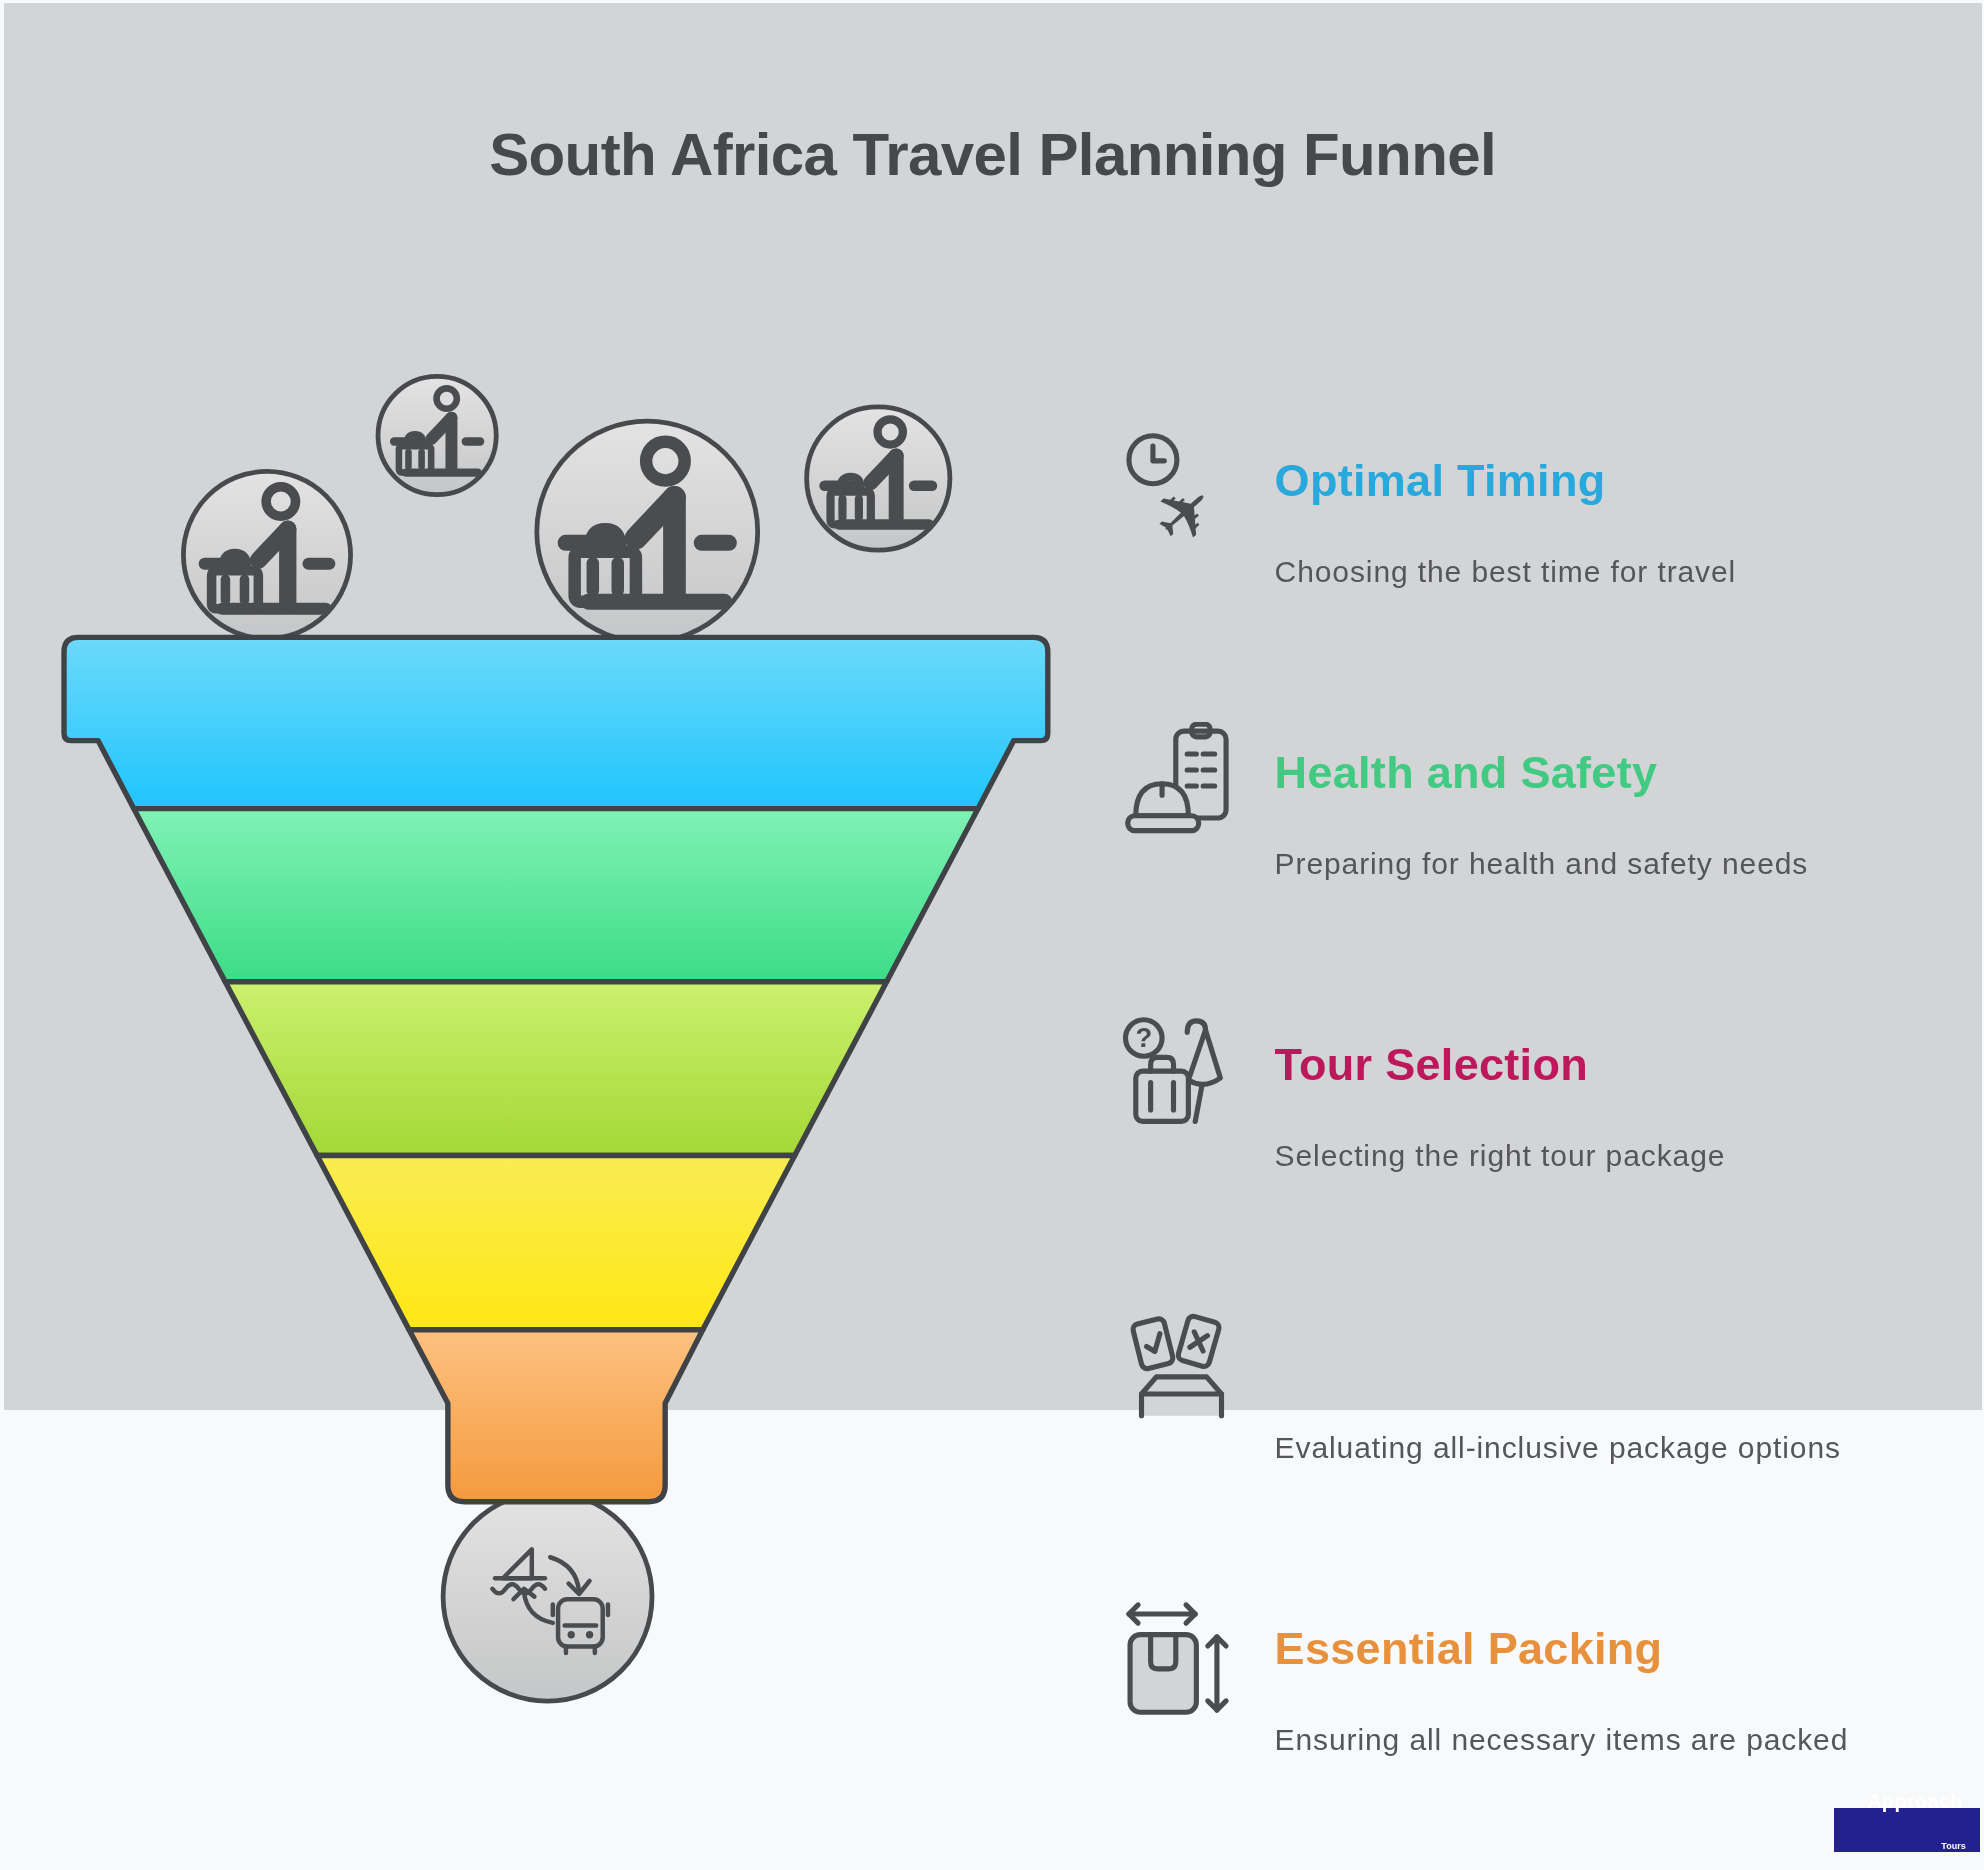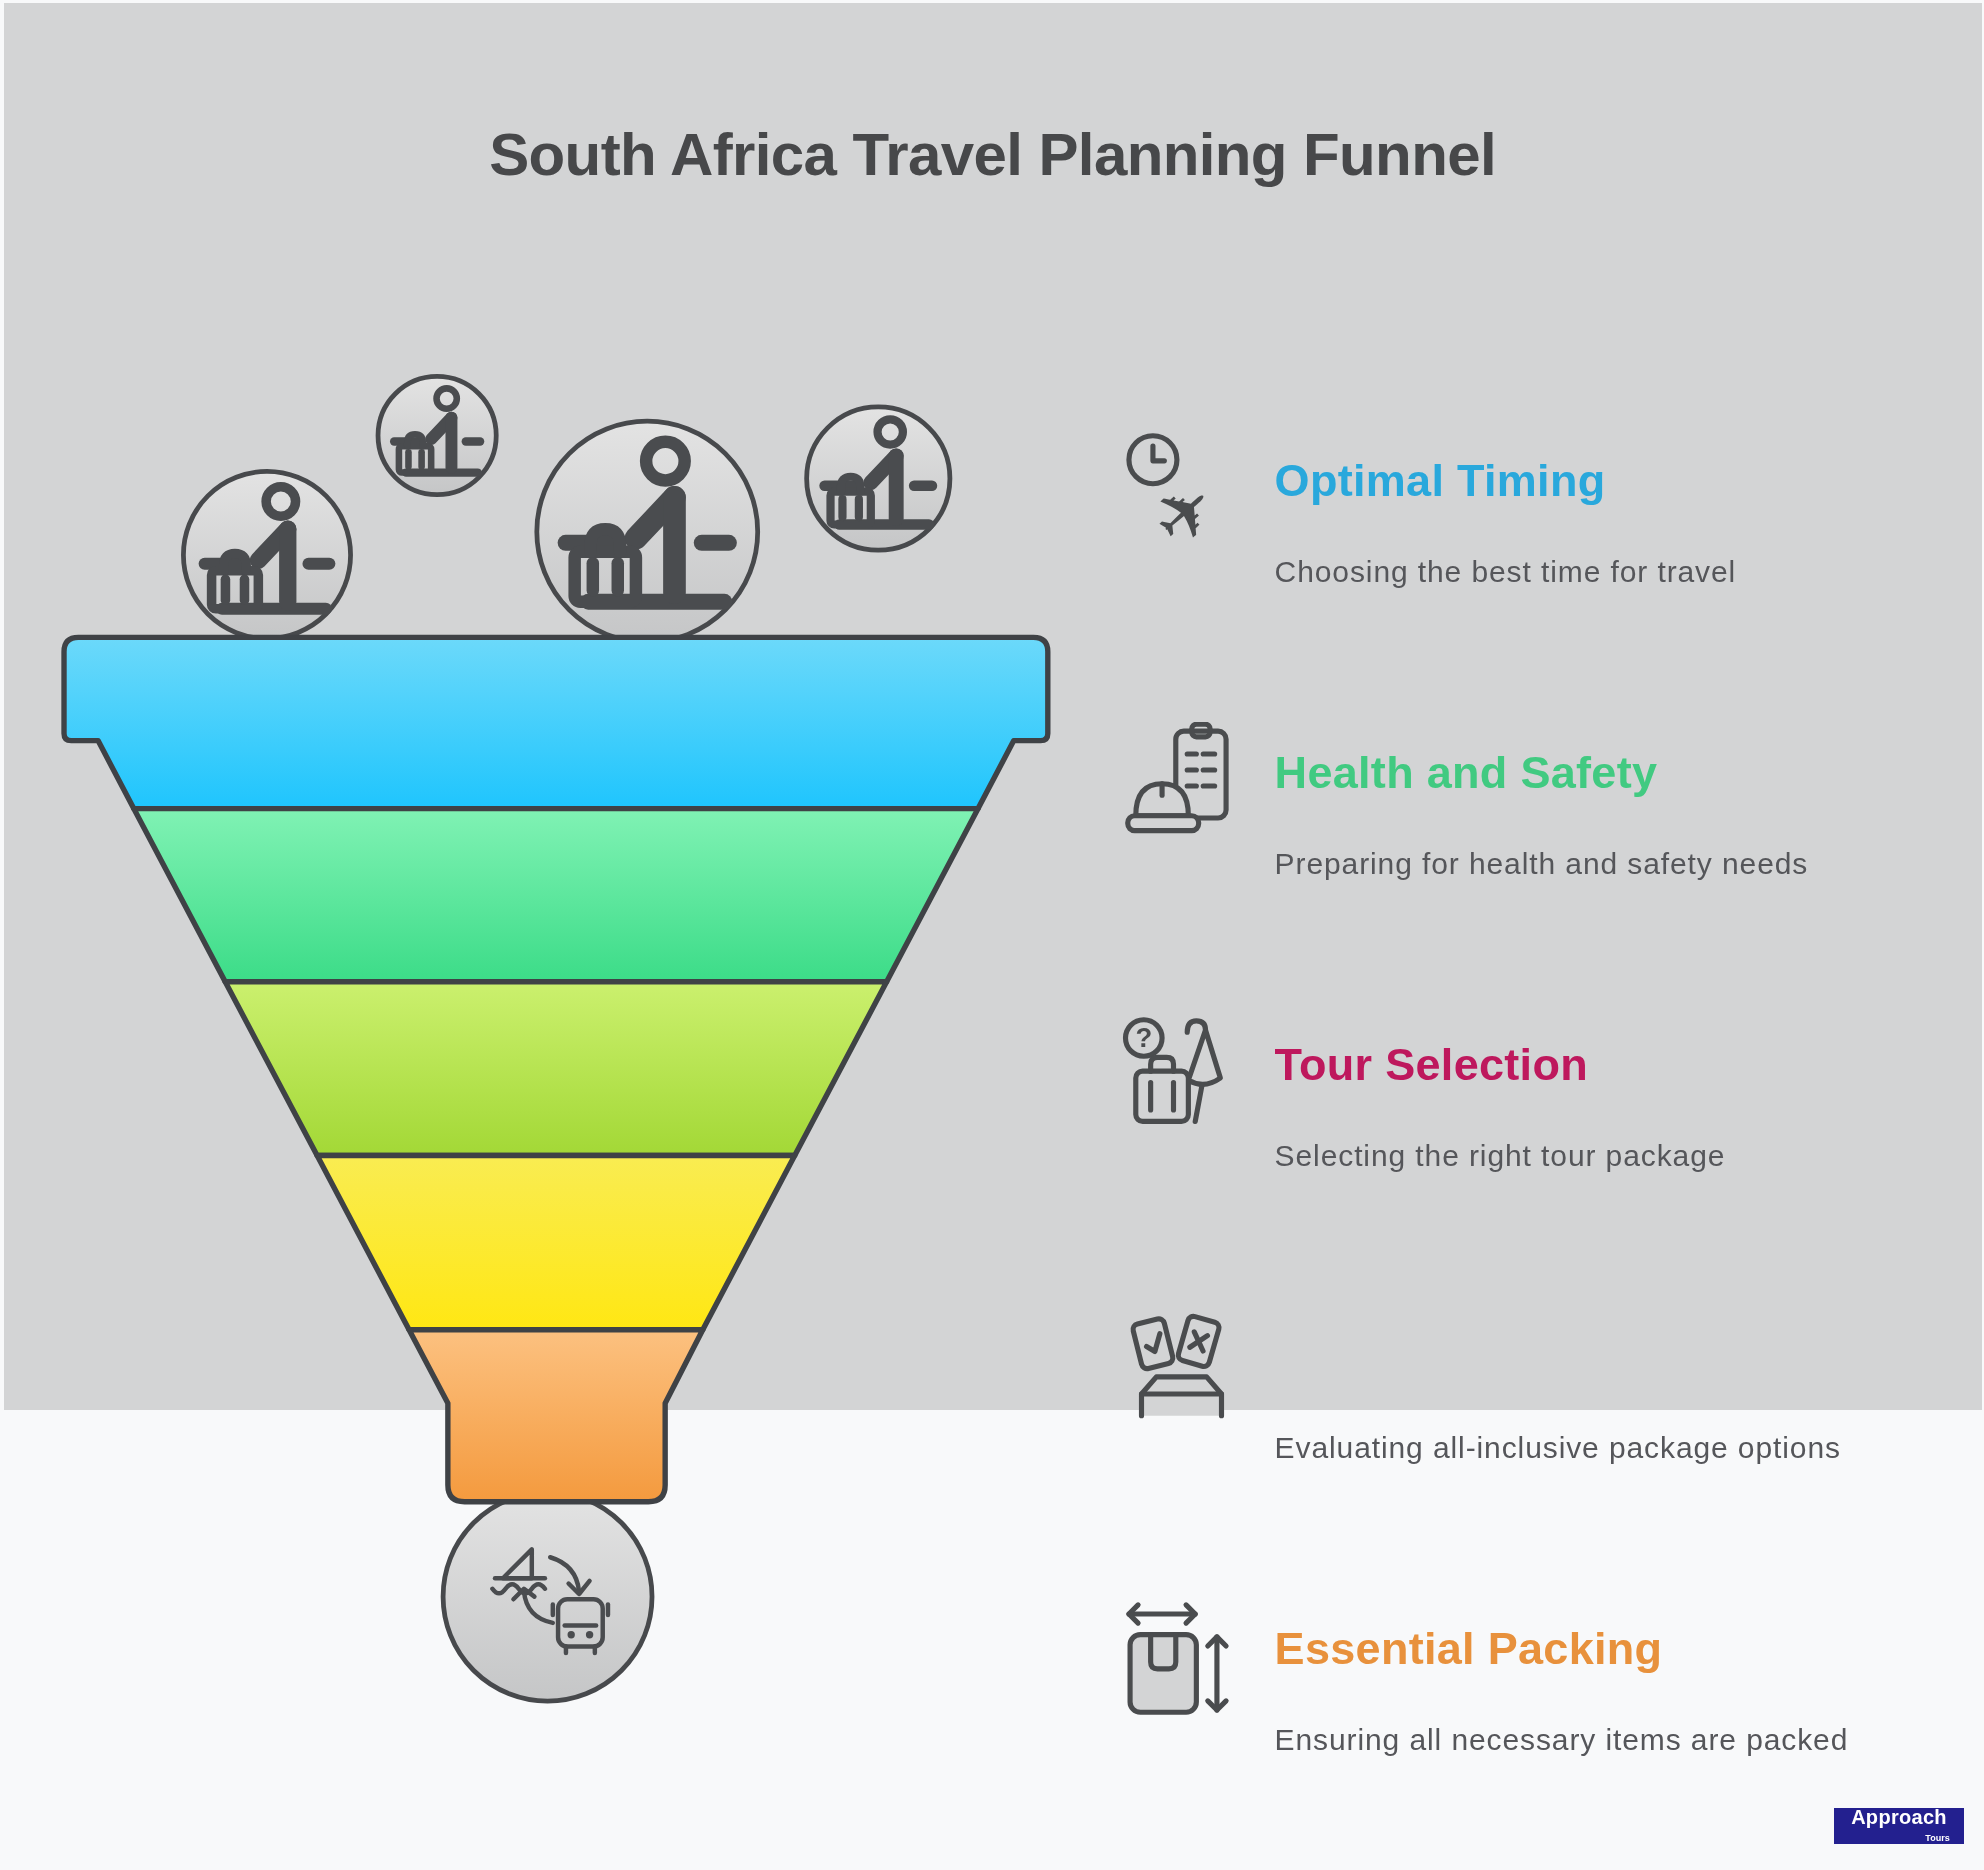--- a/index.html
+++ b/index.html
@@ -8,25 +8,25 @@
   .canvas{position:absolute;left:3.6px;top:3px;width:1978px;height:1407px;background:#d3d4d5;}
   .title{position:absolute;left:0;right:0;top:117px;text-align:center;
          font-size:60px;font-weight:bold;color:#47484a;letter-spacing:-0.6px;margin:0;}
   .funnel-svg{position:absolute;left:18px;top:346px;width:1075px;height:1373px;}
   .step{position:absolute;left:1118px;width:860px;height:281px;}
   .step-icon{position:absolute;left:0;top:10.7px;width:119px;height:128px;}
   .step-title{position:absolute;left:153px;top:36px;font-size:45px;font-weight:bold;
               letter-spacing:0.3px;white-space:nowrap;}
   .step-desc{position:absolute;left:153px;top:136px;font-size:30px;color:#55565a;
              letter-spacing:0.9px;white-space:nowrap;}
-  .logo{position:absolute;left:1834px;top:1808px;width:130px;height:36px;
-        display:flex;flex-direction:column;justify-content:space-between;align-items:center;}
+  .logo{position:absolute;left:1834px;top:1808px;width:130px;height:44px;
+        display:flex;flex-direction:column;justify-content:flex-end;align-items:center;padding-left:16px;}
   .logo-brand{color:#fff;font-size:20px;font-weight:bold;line-height:18px;letter-spacing:0.3px;}
   .logo-sub{color:#fff;font-size:9px;font-weight:bold;align-self:flex-end;
-            margin-right:14.3px;line-height:9.6px;}
+            margin-right:14.3px;line-height:9.6px;margin-top:32px;}
 </style>
 </head>
 <body>
 
 <div class="page">
   <div class="canvas">
 
     <h1 class="title">South Africa Travel Planning Funnel</h1>
 
     <svg class="funnel-svg" viewBox="0 0 1800 2300">

